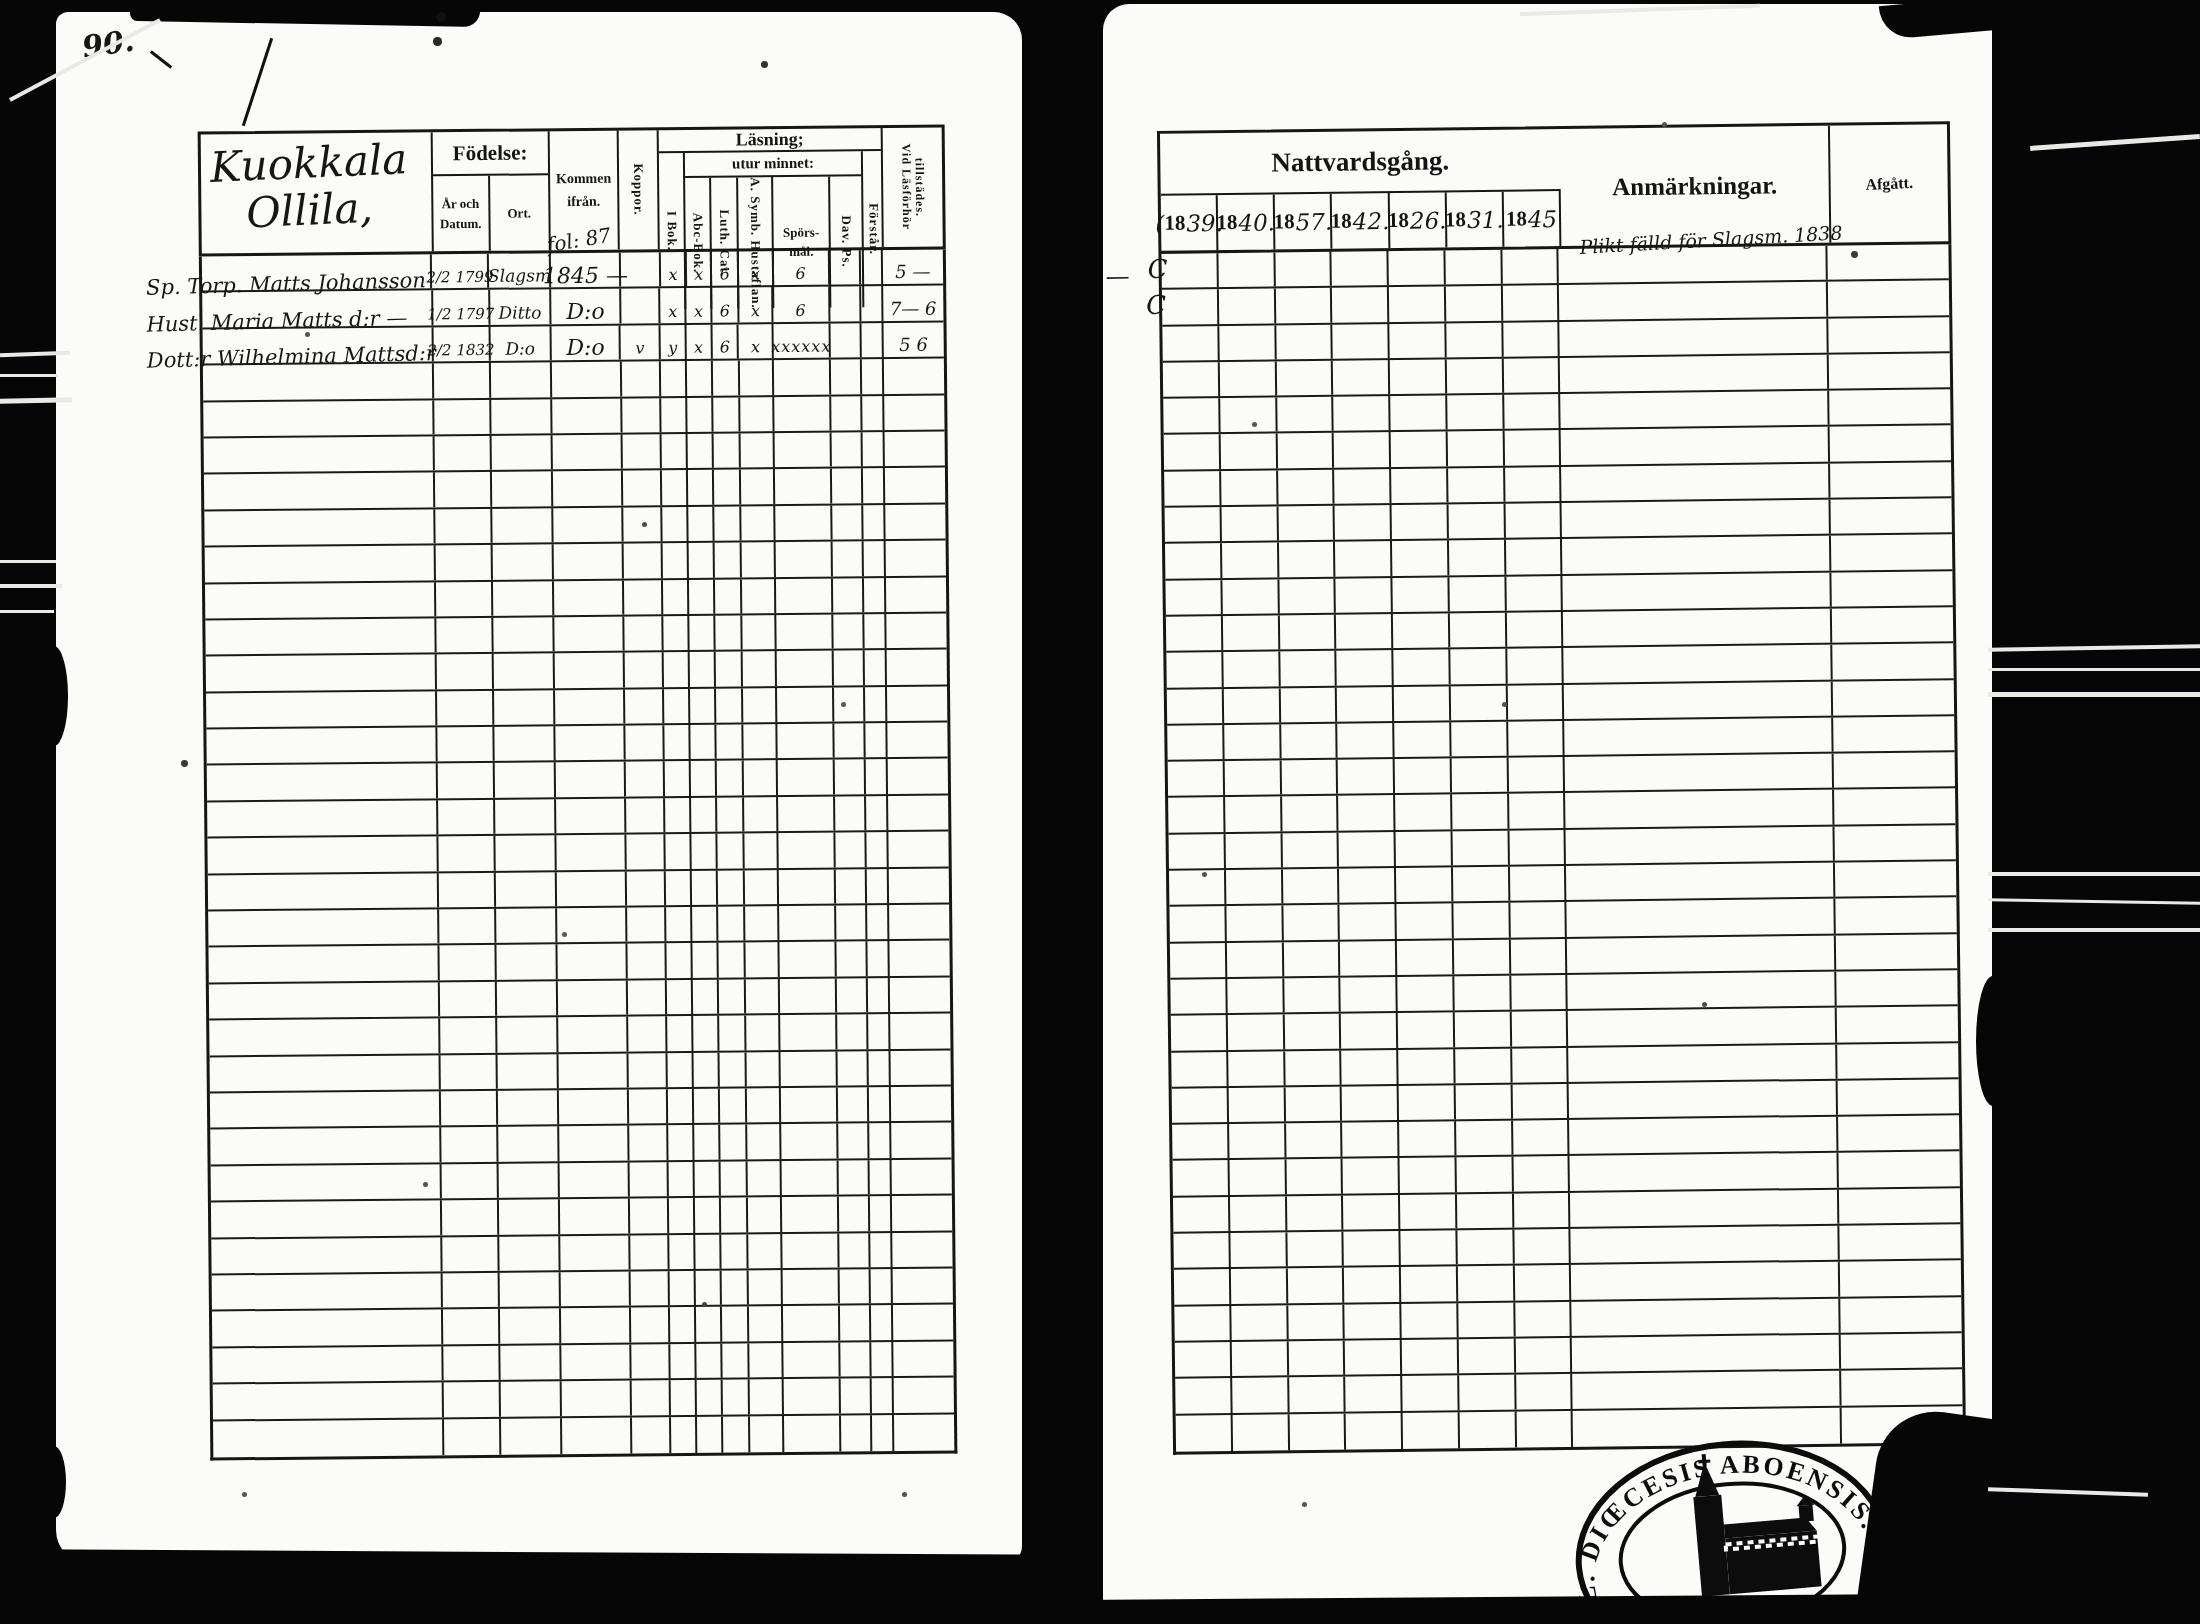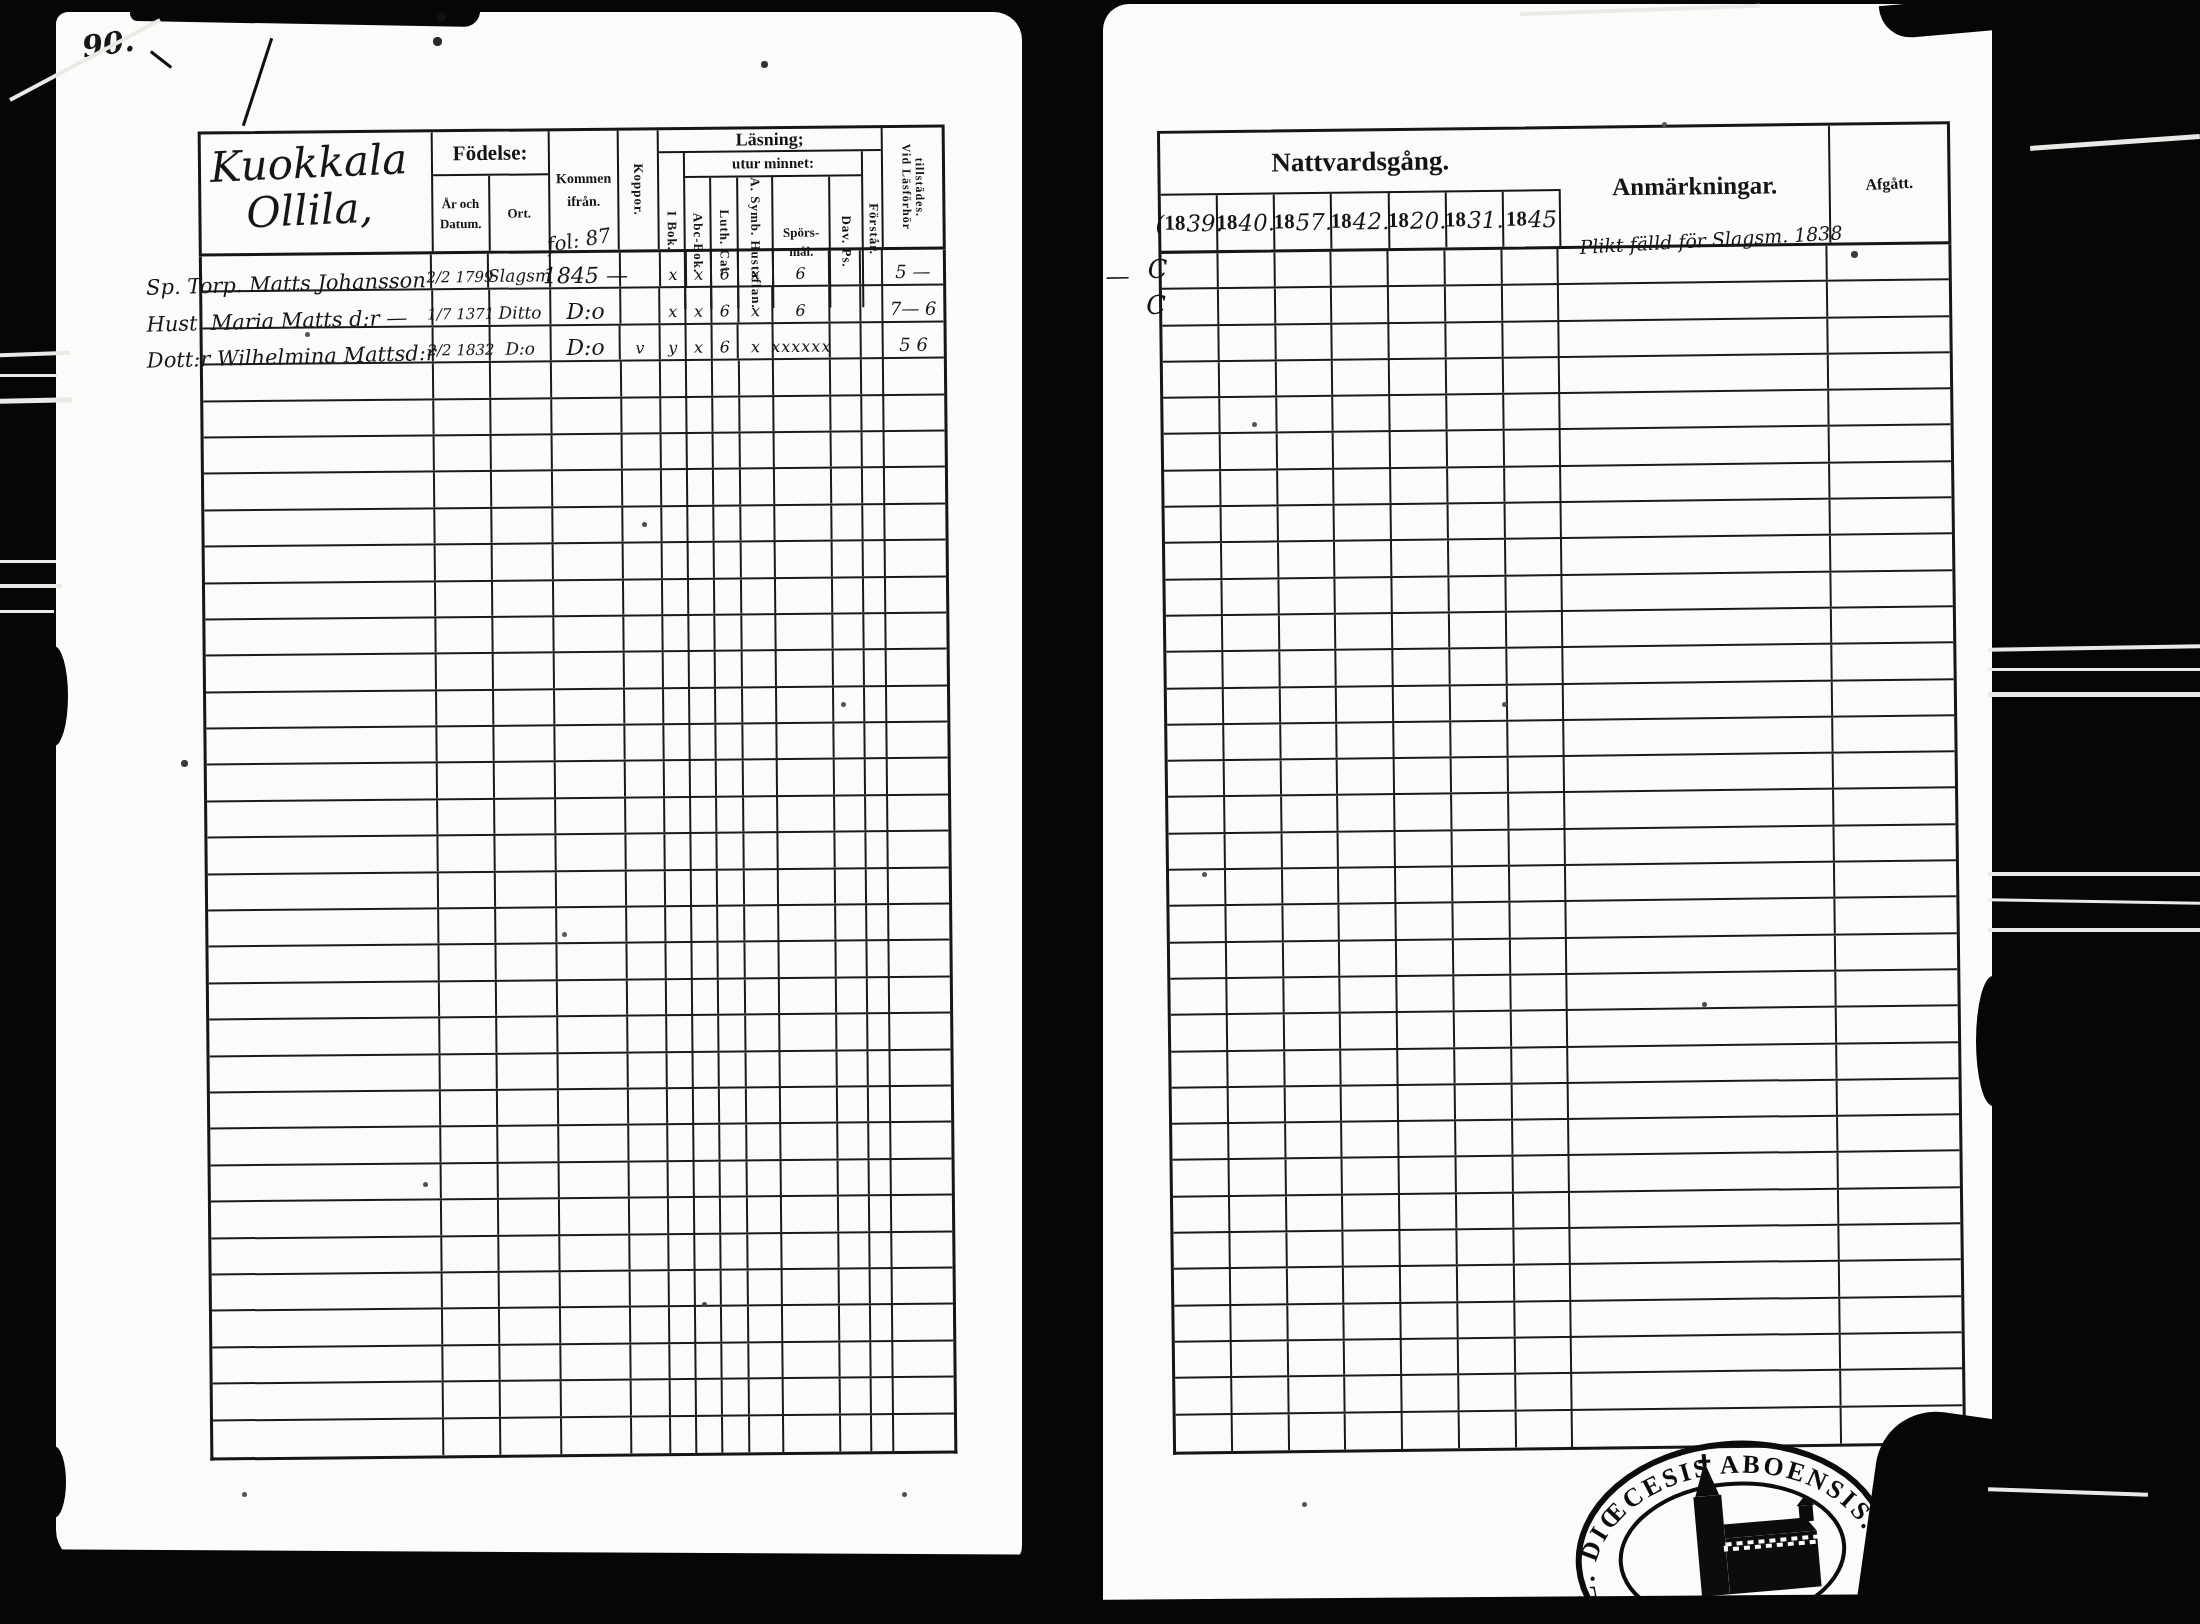--- a/index.html
+++ b/index.html
@@ -169,21 +169,21 @@
             <div class="lcell" style="width: 22px;"></div>
             <div class="lcell" style="width: 61px;">
               <div class="hw cellval cv-12">5 —</div>
             </div>
           </div>
           <div class="lrow">
             <div class="lcell" style="width: 233px;">
               <div class="hw nameval">Hust. Maria Matts d:r —</div>
             </div>
             <div class="lcell" style="width: 57px;">
-              <div class="hw cellval cv-1">1/7 1371</div>
+              <div class="hw cellval cv-1">1/2 1797</div>
             </div>
             <div class="lcell" style="width: 62px;">
               <div class="hw cellval cv-2">Ditto</div>
             </div>
             <div class="lcell" style="width: 70px;">
               <div class="hw cellval cv-3">D:o</div>
             </div>
             <div class="lcell" style="width: 40px;"></div>
             <div class="lcell" style="width: 26px;">
               <div class="hw cellval cv-5">x</div>
@@ -716,21 +716,21 @@
               <div class="ycell">
                 <div class="pr">18</div>
                 <div class="hw hd">57.</div>
               </div>
               <div class="ycell">
                 <div class="pr">18</div>
                 <div class="hw hd">42.</div>
               </div>
               <div class="ycell">
                 <div class="pr">18</div>
-                <div class="hw hd">20.</div>
+                <div class="hw hd">26.</div>
               </div>
               <div class="ycell">
                 <div class="pr">18</div>
                 <div class="hw hd">31.</div>
               </div>
               <div class="ycell">
                 <div class="pr">18</div>
                 <div class="hw hd">45</div>
               </div>
             </div>

